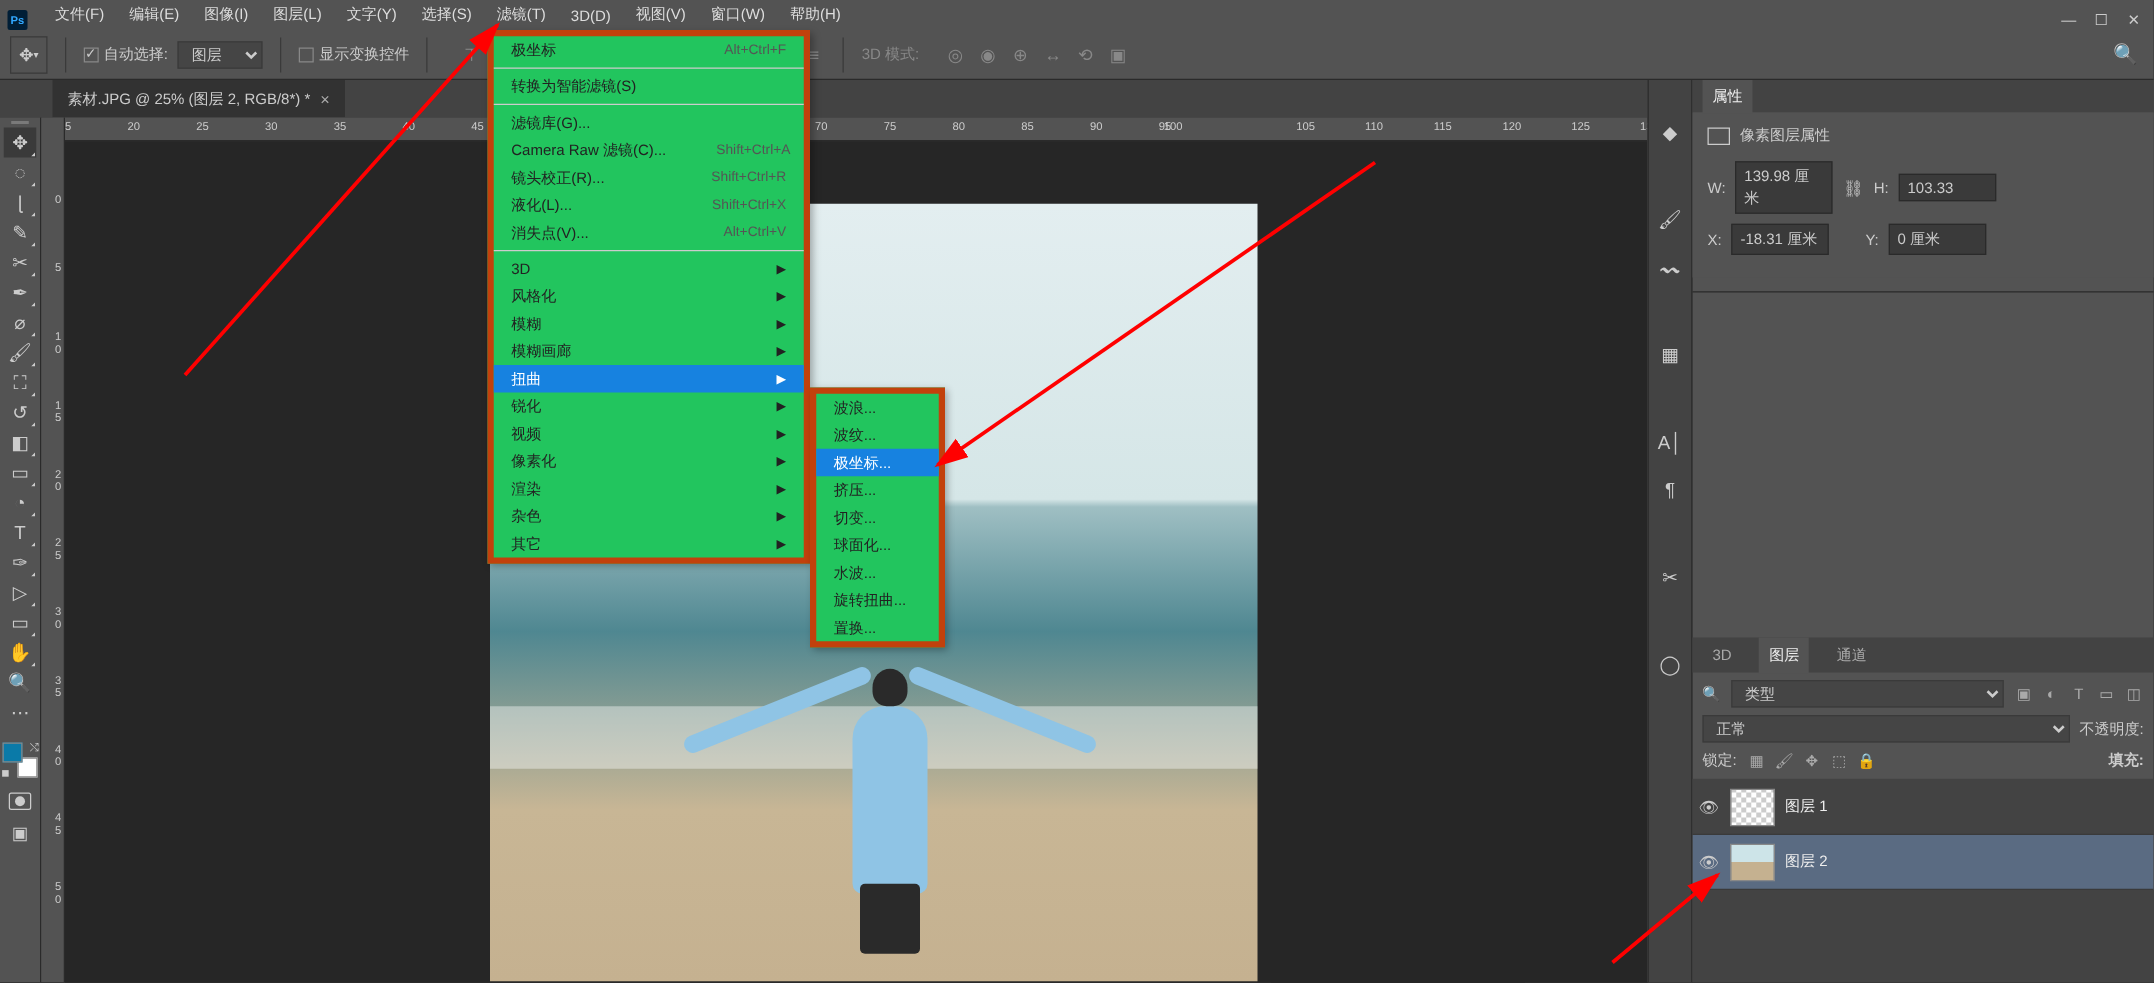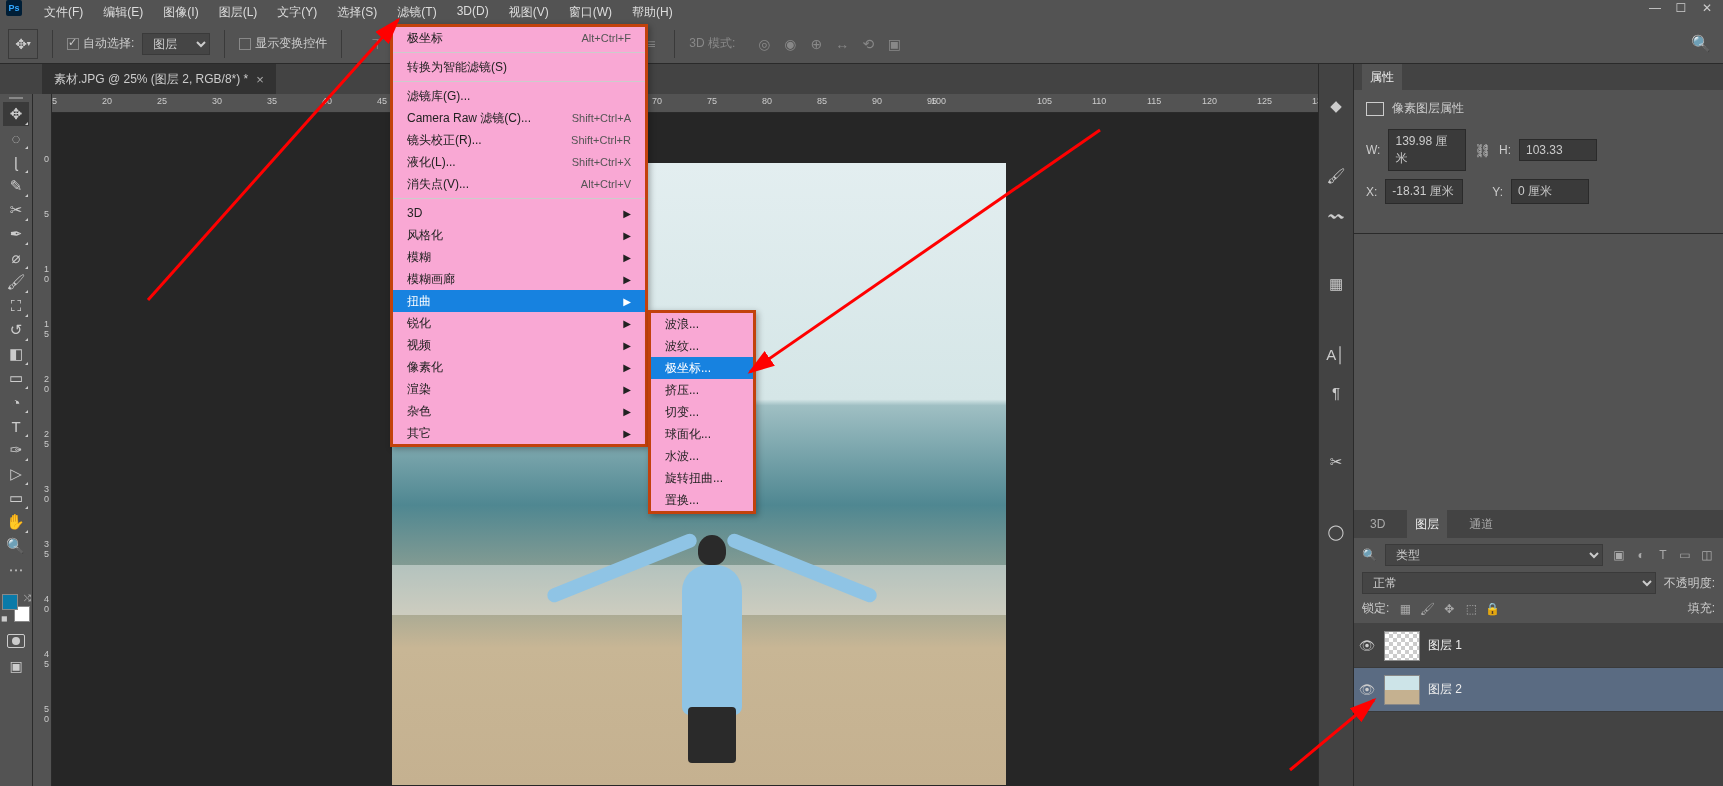--- a/index.html
+++ b/index.html
@@ -1,19 +1,19 @@
 <!DOCTYPE html>
 <html><head>
 <meta charset="utf-8">
 <style>
 * { margin: 0; padding: 0; box-sizing: border-box; font-family: "Microsoft YaHei", sans-serif; font-size: 12px; -webkit-font-smoothing: antialiased; }
 body { background: #323232; color: #ccc; overflow: hidden; width: 1723px; height: 786px; position: relative; }
 
 
-.menubar { height: 24px; background: #535353; display: flex; align-items: flex-start; padding-left: 6px; position: relative; }
+.menubar { height: 24px; background: #535353; display: flex; align-items: flex-end; padding-left: 6px; position: relative; }
 .menubar .ps-icon { width: 16px; height: 16px; background: #001e36; color: #31a8ff; display: flex; align-items: center; justify-content: center; font-weight: bold; font-size: 9px; border-radius: 2px; margin-right: 12px; }
 .menubar .menu-item { padding: 4px 10px; cursor: pointer; color: #ddd; }
 .menubar .win-controls { position: absolute; right: 4px; display: flex; gap: 2px; }
 .menubar .win-btn { width: 24px; height: 16px; color: #ccc; display: flex; align-items: center; justify-content: center; cursor: pointer; }
 
 
 .optionsbar { height: 40px; background: #535353; border-bottom: 1px solid #2a2a2a; display: flex; align-items: center; padding-left: 8px; gap: 8px; position: relative; }
 .optionsbar .tool-preset { width: 30px; height: 30px; background: #535353; border: 1px solid #3a3a3a; display: flex; align-items: center; justify-content: center; color: #ccc; font-size:14px;}
 .optionsbar .chev { font-size: 8px; }
 .optionsbar .sep { width: 1px; height: 28px; background: #3a3a3a; margin: 0 6px; }
@@ -60,21 +60,21 @@
 
 .person{position:absolute; left:260px; bottom:70px; width:120px; height:260px;}
 .person .body{position:absolute; left:30px; bottom:0; width:60px; height:150px; background:#8fc4e5; border-radius:26px 26px 8px 8px;}
 .person .head{position:absolute; left:46px; bottom:150px; width:28px; height:30px; background:#2a2a2a; border-radius:50% 50% 40% 40%;}
 .person .arm-l{position:absolute; left:-110px; bottom:140px; width:160px; height:14px; background:#8fc4e5; transform:rotate(-22deg); border-radius:7px;}
 .person .arm-r{position:absolute; right:-110px; bottom:140px; width:160px; height:14px; background:#8fc4e5; transform:rotate(22deg); border-radius:7px;}
 .person .legs{position:absolute; left:36px; bottom:-48px; width:48px; height:56px; background:#2a2a2a; border-radius:4px;}
 .foam{position:absolute; left:0; right:0; bottom:170px; height:50px; background:rgba(255,255,255,.4);}
 
 
-.menu-popup { position: absolute; background: #f9a8d4; border: 3px solid #c2410c; box-shadow: 2px 2px 6px rgba(0,0,0,.3); z-index: 100; }
+.menu-popup { position: absolute; background: #22c55e; border: 5px solid #c2410c; box-shadow: 2px 2px 6px rgba(0,0,0,.3); z-index: 100; }
 .menu-popup .mi { height: 22px; display: flex; align-items: center; padding: 0 14px; color: #222; cursor: pointer; white-space: nowrap; justify-content: space-between; gap: 40px; }
 .menu-popup .mi.sel { background: #1782e0; color: #fff; }
 .menu-popup .mi .arrow { font-size: 10px; }
 .menu-popup .sep { height: 1px; background: #ccc; margin: 3px 0; }
 .menu-popup .shortcut { color: #555; font-size: 11px; }
 .menu1 { left: 390px; top: 24px; width: 258px; }
 .menu2 { left: 648px; top: 310px; width: 108px; }
 
 
 .arrow-line { stroke: #ff0000; stroke-width: 3; fill: none; }
@@ -472,21 +472,21 @@
         </div>
         <div class="row">
           <span>锁定:</span>
           <div class="icons">
             <span>▦</span>
             <span>🖌</span>
             <span>✥</span>
             <span>⬚</span>
             <span>🔒</span>
           </div>
-          <span style="margin-left:auto;">填充:</span>
+          <span style="margin-left:auto;font-weight:bold;">填充:</span>
         </div>
       </div>
       <div class="layers-list">
         <div class="layer-row">
           <span class="eye">👁</span>
           <div class="thumb trans"></div>
           <span class="name">图层 1</span>
         </div>
         <div class="layer-row sel">
           <span class="eye">👁</span>

